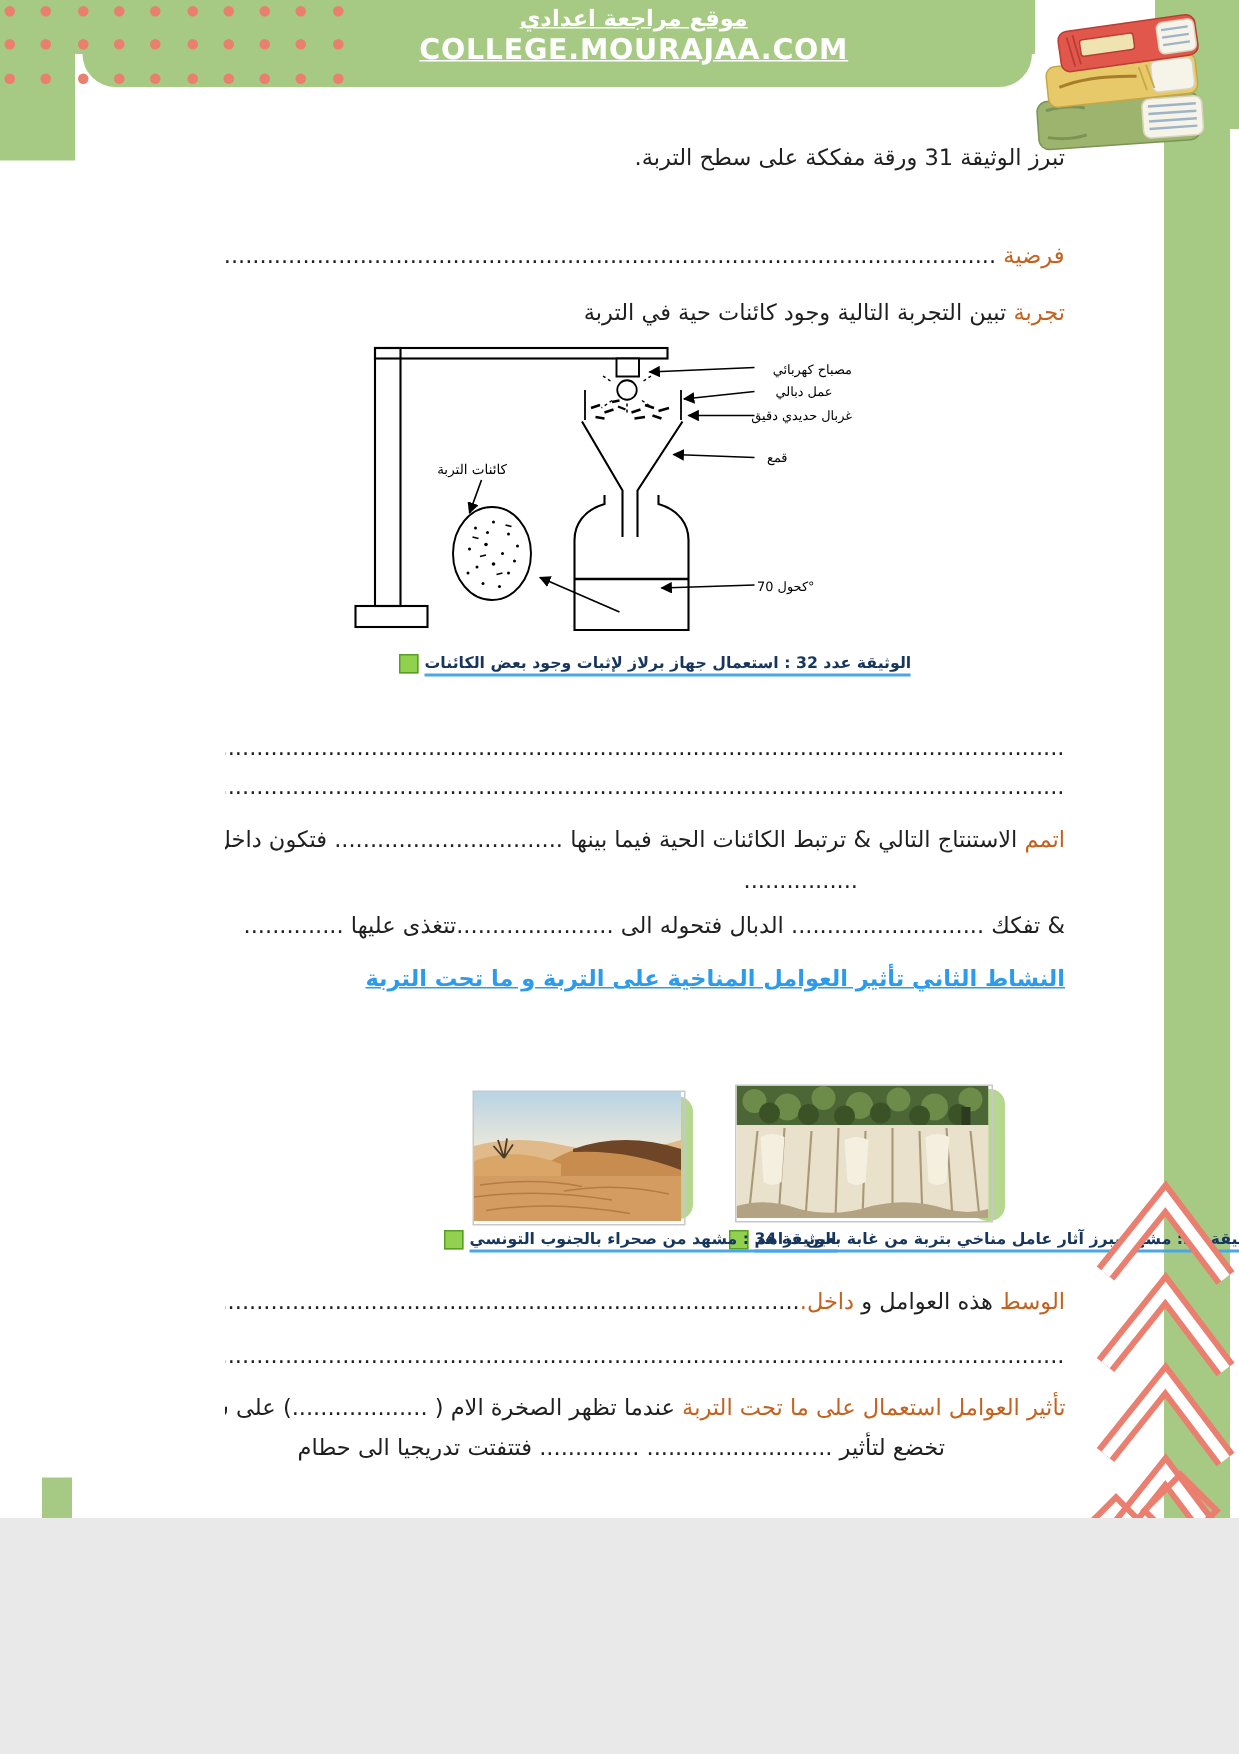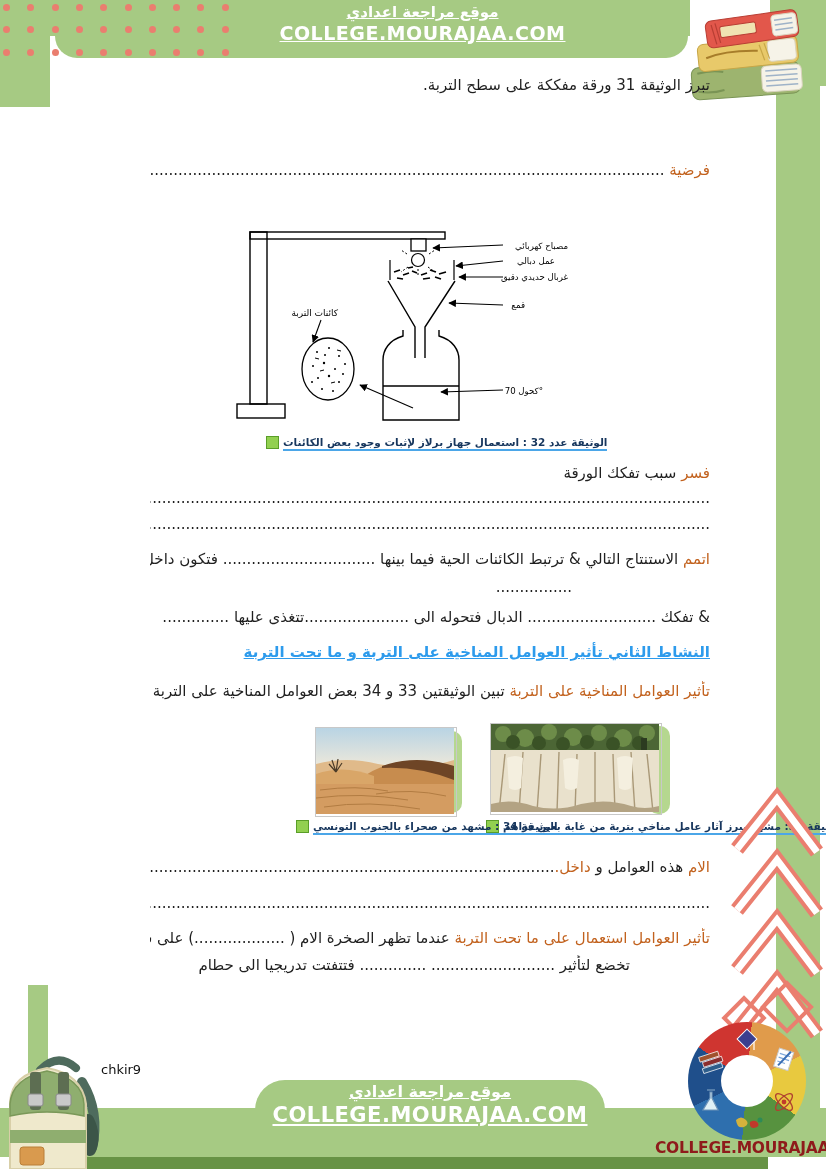--- a/index.html
+++ b/index.html
@@ -1,16 +1,16 @@
 <!DOCTYPE html>
 <html lang="ar"><head>
 <meta charset="utf-8">
 <style>
   html,body{margin:0;padding:0;background:#e9e9e9;}
-  #canvas{position:relative;width:826px;height:1169px;margin:0 auto;background:#ffffff;overflow:hidden;
+  #canvas{position:relative;width:826px;height:1012px;margin:0 auto;background:#ffffff;overflow:hidden;
           font-family:"DejaVu Sans",sans-serif;}
   
   .band{position:absolute;background:#a6ca83;}
   #top-band{left:0;top:0;width:690px;height:36px;}
   #title-box{left:55px;top:0;width:633px;height:58px;border-radius:0 0 22px 22px;}
   #left-col{left:0;top:0;width:50px;height:107px;}
   #corner-right{left:770px;top:0;width:56px;height:86px;border-radius:0 0 0 30px;}
   #side-strip{left:776px;top:0;width:44px;height:1112px;}
   #left-strip-low{left:28px;top:985px;width:20px;height:125px;}
   #footer-band{left:0;top:1108px;width:826px;height:49px;}
@@ -116,24 +116,28 @@
     </g>
     <g transform="rotate(-8 65 25)">
       <rect x="24" y="12" width="92" height="27" rx="6" fill="#e2574b" stroke="#b83e34"></rect>
       <rect x="90" y="15" width="25" height="21" rx="4" fill="#f6f3e8" stroke="#d9d3bd"></rect>
       <path d="M93,20 h18 M93,25 h18 M93,30 h18" stroke="#9fb3c8" stroke-width="1.5" fill="none"></path>
       <rect x="38" y="19" width="36" height="11" rx="2" fill="#f0e3b2" stroke="#b83e34"></rect>
       <path d="M30,16 l3,20 M34,15 l3,20" stroke="#b83e34" stroke-width="1.2" fill="none"></path>
     </g>
   </svg>
 
-  <div class="txt" style="top:75px"><span>تبرز الوثيقة 31 ورقة مفككة على سطح التربة.</span></div>
+  <div class="txt" style="top:95px"><span>تبرز الوثيقة 31 ورقة مفككة على سطح التربة.</span></div>
   <div class="txt" style="top:160px">
     <span class="orange">فرضية</span>
     <span>....................................................................................................................................................................</span>
+  </div>
+  <div class="txt" style="top:198px">
+    <span class="orange">تجربة</span>
+    <span>تبين التجربة التالية وجود كائنات حية في التربة</span>
   </div>
 
   <svg style="position:absolute;left:225px;top:224px;" width="345" height="210" viewBox="0 0 345 210">
     <defs>
       <marker id="ah" viewBox="0 0 10 10" refX="9" refY="5" markerWidth="7" markerHeight="7" orient="auto">
         <path d="M0,0 L10,5 L0,10 z" fill="#000"></path>
       </marker>
     </defs>
     <g stroke="#000" stroke-width="1.4" fill="none">
       <rect x="25" y="8" width="195" height="7"></rect>
@@ -219,42 +223,34 @@
       <line x1="278" y1="81" x2="224" y2="79" marker-end="url(#ah)"></line>
       <line x1="278" y1="166" x2="216" y2="168" marker-end="url(#ah)"></line>
     </g>
   </svg>
 
   <div class="cap" style="left:266px;top:436px;">
     <span class="chip"></span>
     <span class="ctext">الوثيقة عدد 32 : استعمال جهاز برلاز لإثبات وجود بعض الكائنات</span>
   </div>
 
-  <div class="txt" style="top:463px">
-    <span class="orange">فسر</span>
-    <span>سبب تفكك الورقة</span>
-  </div>
   <div class="txt" style="top:488px"><span>....................................................................................................................................................................</span></div>
   <div class="txt" style="top:514px"><span>....................................................................................................................................................................</span></div>
 
   <div class="txt" style="top:549px">
     <span class="orange">اتمم</span>
     <span>الاستنتاج التالي    &amp;    ترتبط الكائنات الحية فيما بينها ................................ فتكون داخل الوسط البيئي</span>
   </div>
   <div class="txt" style="top:577px;right:254px;left:auto;width:120px">
     <span>................</span>
   </div>
   <div class="txt blue-title" style="top:642px">النشاط الثاني تأثير العوامل المناخية على التربة و ما تحت التربة</div>
 
   <div class="txt" style="top:607px"><span>&amp; تفكك ........................... الدبال فتحوله الى ......................تتغذى عليها ..............</span></div>
 
-  <div class="txt" style="top:681px">
-    <span class="orange">تأثير العوامل  المناخية على التربة</span>
-    <span>تبين الوثيقتين 33 و 34 بعض العوامل المناخية على التربة</span>
-  </div>
 
   <div class="photo-tab" style="left:648px;top:726px;width:22px;height:88px;"></div>
   <div class="photo" style="left:490px;top:723px;width:170px;height:90px;">
     <svg width="168" height="88" viewBox="0 0 168 88">
       <rect width="168" height="88" fill="#efe8d6"></rect>
       <rect width="168" height="26" fill="#4c6635"></rect>
       <g fill="#6d8c49">
         <circle cx="12" cy="10" r="8"></circle>
           <circle cx="34" cy="14" r="9"></circle>
           <circle cx="58" cy="8" r="8"></circle>
@@ -322,21 +318,21 @@
   <div class="cap" style="left:486px;top:820px;">
     <span class="chip"></span>
     <span class="ctext">الوثيقة 33: مشهد يبرز آثار عامل مناخي بتربة من غابة بعين دراهم</span>
   </div>
   <div class="cap" style="left:296px;top:820px;">
     <span class="chip"></span>
     <span class="ctext">الوثيقة 34  :  مشهد من صحراء بالجنوب التونسي</span>
   </div>
 
   <div class="txt" style="top:857px">
-    <span class="orange">الام</span>
+    <span class="orange">الوسط</span>
     <span>هذه العوامل و</span>
     <span class="orange">داخل.</span><span>....................................................................................................................................................................</span>
   </div>
   <div class="txt" style="top:893px"><span>....................................................................................................................................................................</span></div>
 
   <div class="txt" style="top:928px">
     <span class="orange">تأثير العوامل استعمال على ما تحت التربة</span>
     <span>عندما تظهر الصخرة الام ( ...................) على سطح الارض</span>
   </div>
   <div class="txt" style="top:955px;right:196px"><span>تخضع لتأثير .......................... .............. فتتفتت تدريجيا الى حطام</span></div>

